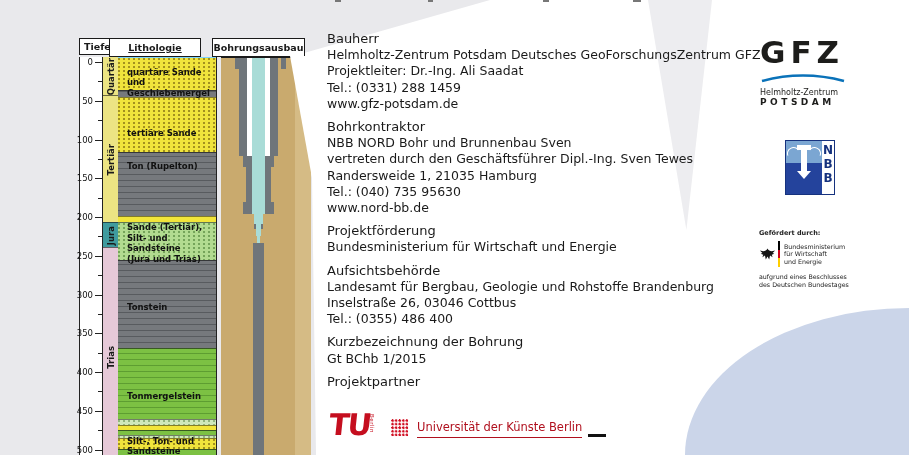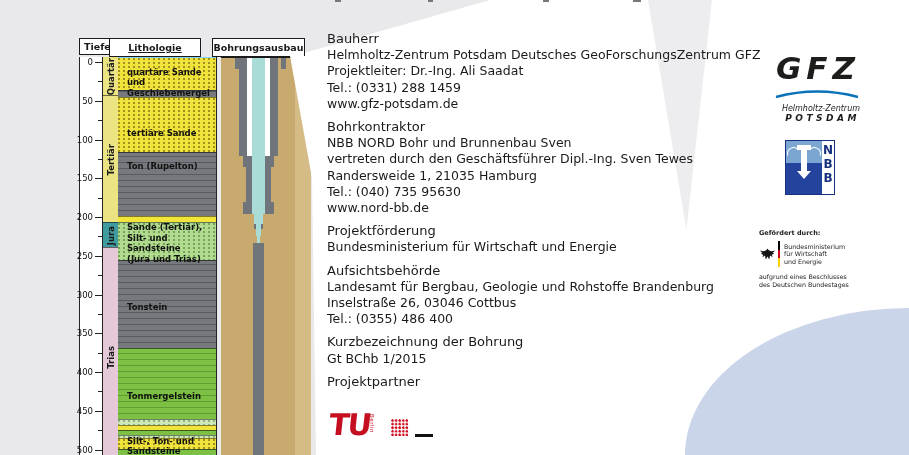--- a/index.html
+++ b/index.html
@@ -59,21 +59,21 @@
   .bh-white{background:#ffffff;}
   .panel-light{left:74px;top:0;width:16px;height:398px;background:#d5bb85;}
   .corner-wedge{left:290px;top:56px;width:22px;height:122px;background:#fff;
                 clip-path:polygon(0 0,100% 0,100% 100%);}
   
   #info-sections{left:327px;top:31px;width:445px;}
   .iblock{margin-bottom:7px;}
   .ihead{font-size:13px;font-weight:normal;line-height:16.2px;white-space:nowrap;}
   .iline{font-size:12.5px;line-height:16.2px;white-space:nowrap;}
   
-  #gfz-logo{left:760px;top:52px;width:100px;text-align:right;font-style:italic;}
+  #gfz-logo{left:760px;top:36px;width:100px;text-align:left;}
   .gfz-word{font-size:31px;font-weight:bold;letter-spacing:5px;color:#1d1d1b;line-height:32px;}
   .gfz-hz{font-size:8px;color:#1d1d1b;margin-top:1px;}
   .gfz-potsdam{font-size:9px;font-weight:bold;letter-spacing:3.5px;color:#1d1d1b;}
   
   #nbb-logo{left:785px;top:140px;width:48px;height:53px;border:1px solid #16327e;
             display:flex;background:#fff;}
   .nbb-square{position:relative;width:36px;height:100%;
               background:linear-gradient(180deg,#7ba6d2 0 22px,#24439c 22px);}
   .nbb-strip{width:12px;display:flex;flex-direction:column;align-items:center;justify-content:flex-start;padding-top:2px;}
   .nbb-letter{font-size:12px;font-weight:bold;color:#16327e;line-height:14px;}
@@ -313,16 +313,17 @@
         <div>des Deutschen Bundestages</div>
       </div>
   </div>
 
   <div class="abs" id="tu-logo">
     <div class="tu-mark">TU</div>
     <div class="tu-berlin">Berlin</div>
   </div>
   <div class="abs" id="udk-logo">
     <div class="udk-dots"></div>
+    <div class="udk-text">Universität der Künste Berlin</div>
     <div class="udk-dash"></div>
   </div>
 
 </div>
 
 </body></html>

